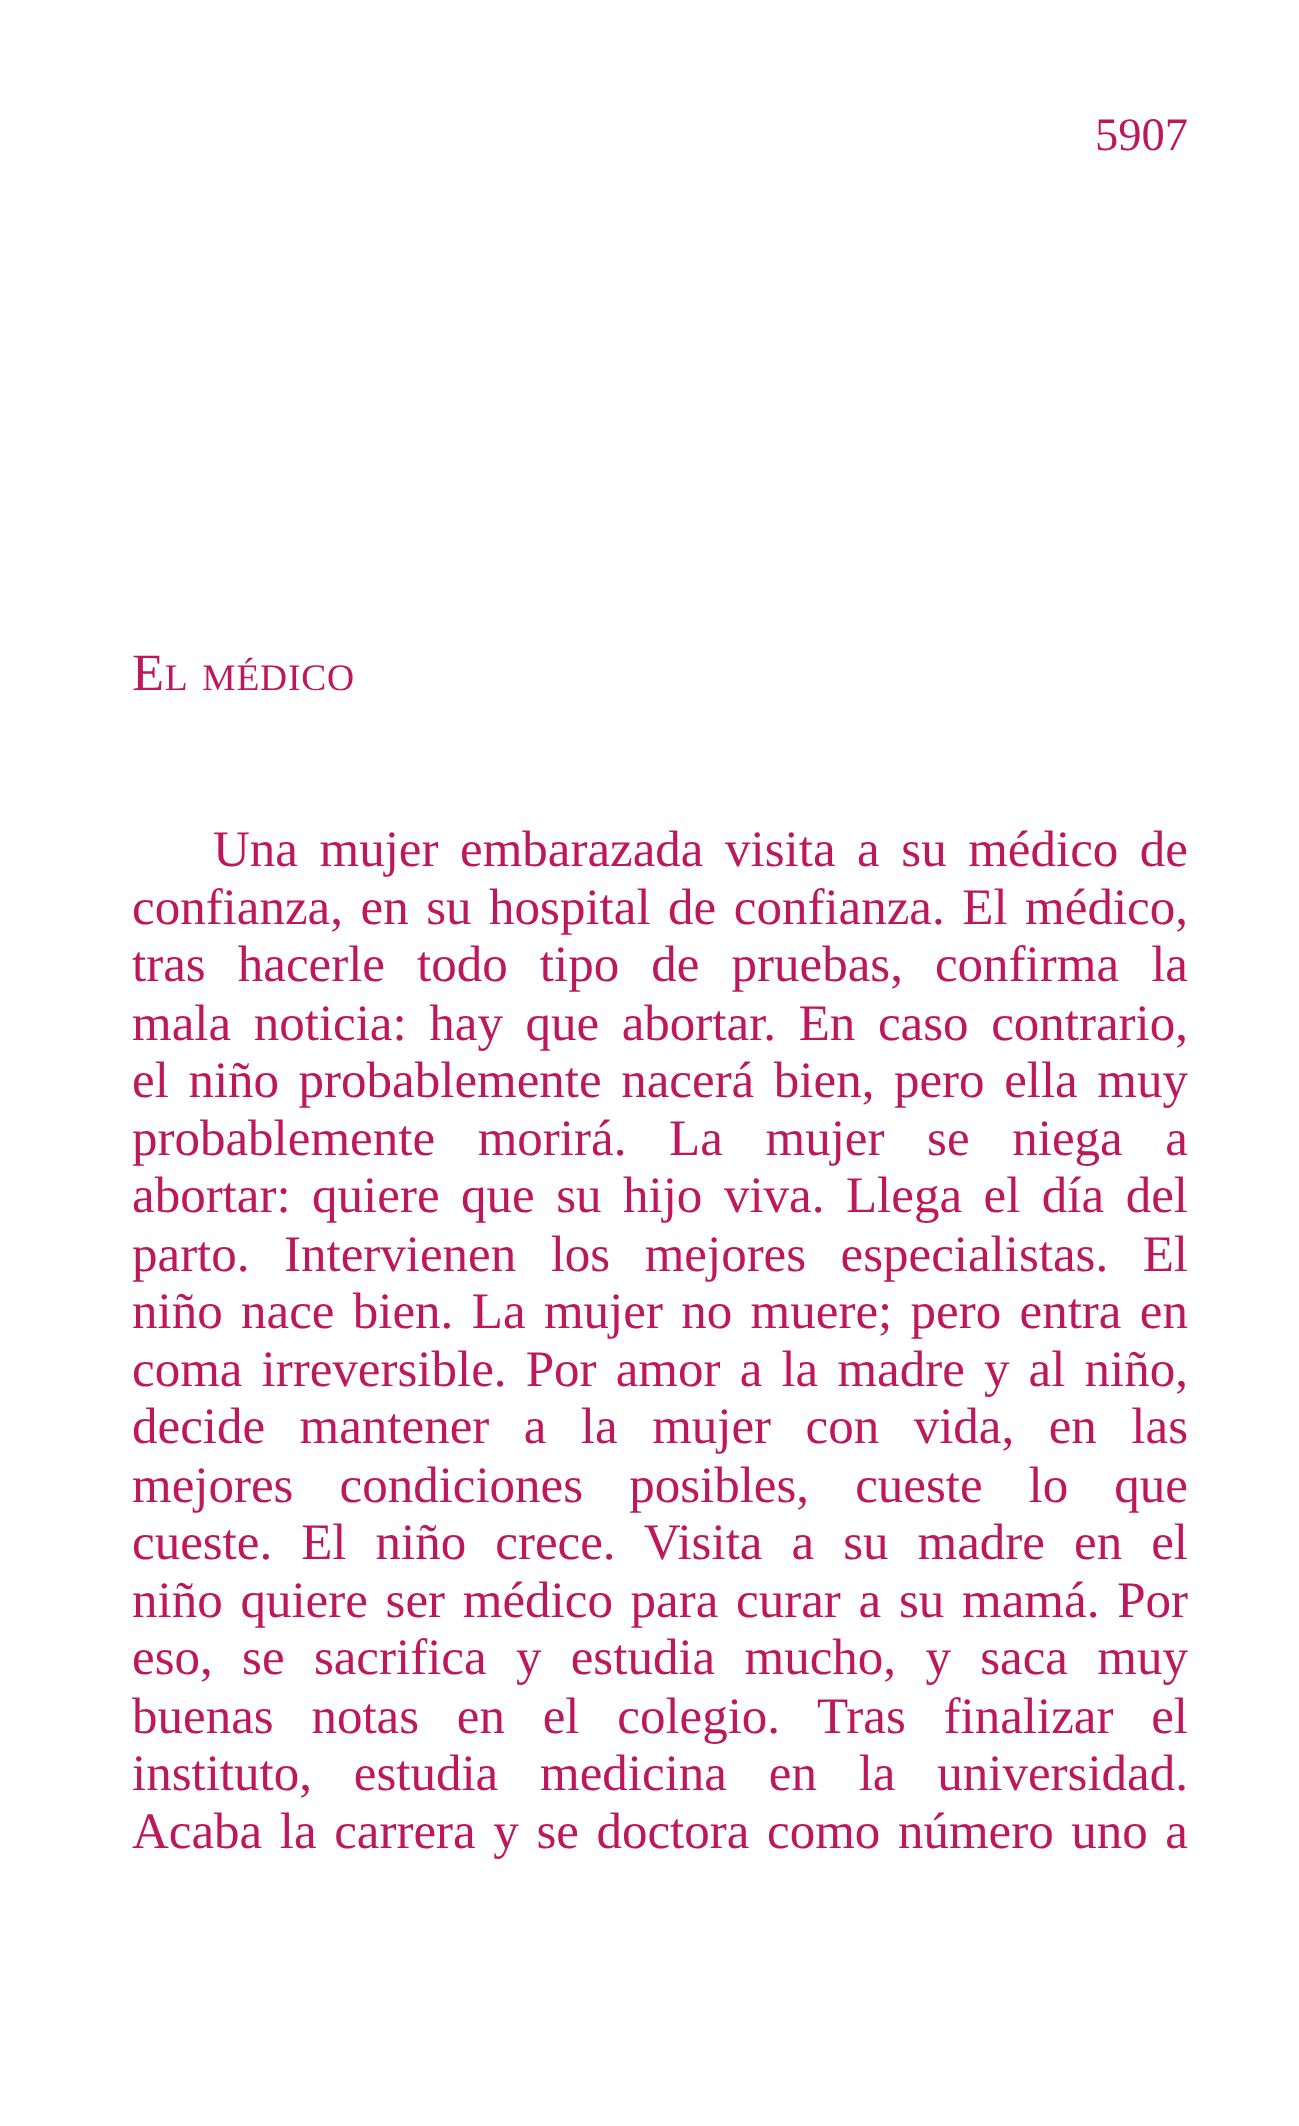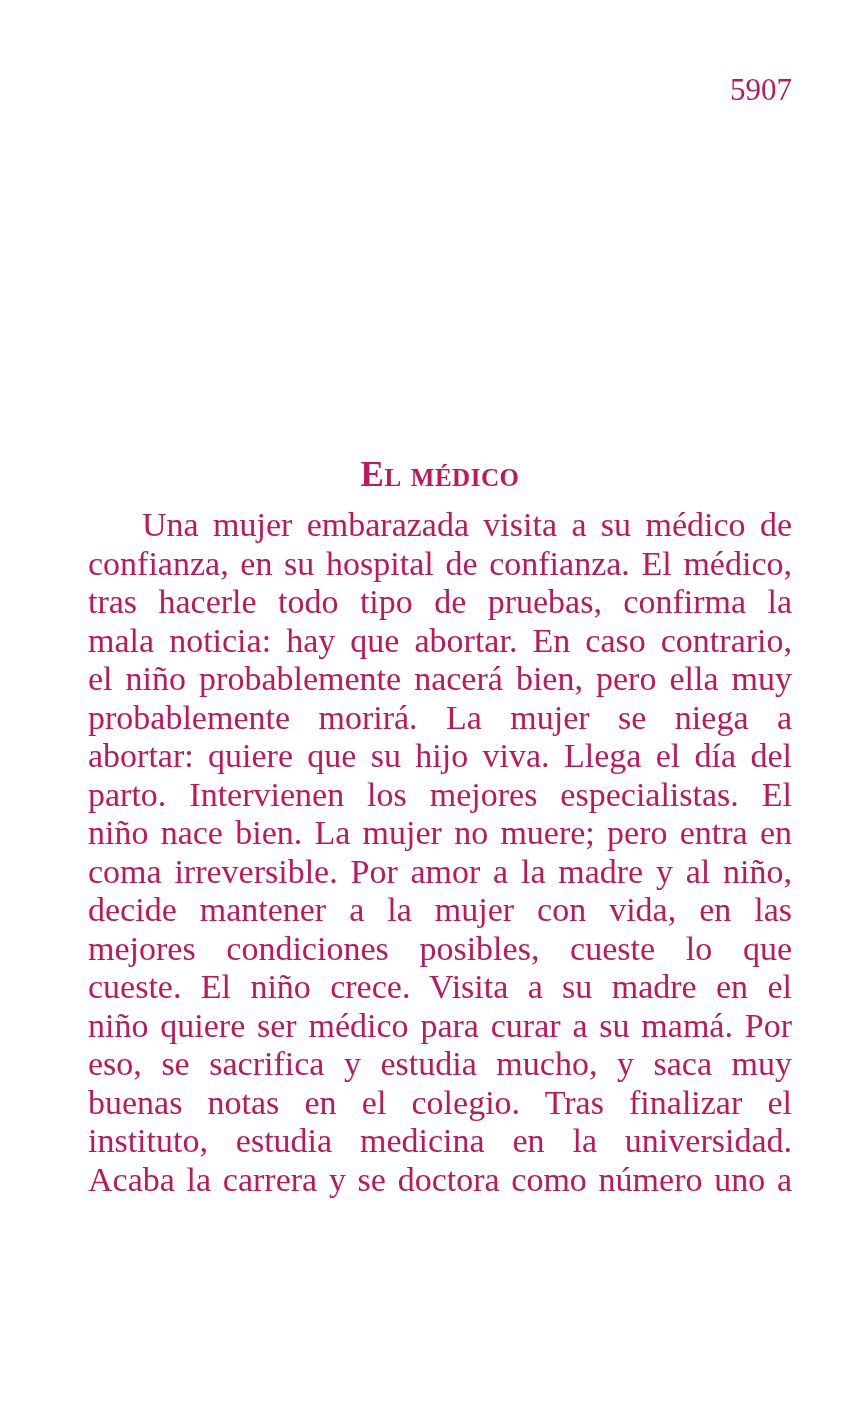--- a/index.html
+++ b/index.html
@@ -18,47 +18,48 @@
   .page-number {
     position: absolute;
     top: 74px;
     right: 74px;
     font-size: 31px;
     line-height: 1;
     text-align: right;
   }
   .story-title {
     position: absolute;
-    top: 457px;
+    top: 431px;
     left: 88px;
     width: 704px;
     margin: 0;
     font-size: 35px;
     line-height: 1;
-    font-weight: bold;
+    font-weight: normal;
     font-variant: small-caps;
     letter-spacing: 0.5px;
-    text-align: center;
+    text-align: left;
   }
   .story-body {
     position: absolute;
     top: 506px;
     left: 88px;
     width: 704px;
     font-size: 34px;
   }
   .line {
     height: 38.5px;
     line-height: 38.5px;
     text-align: justify;
     text-align-last: justify;
     overflow: hidden;
   }
   .line.indent {
     padding-left: 54px;
+    margin-top: 42px;
   }
 </style>
 </head>
 <body>
 
 <div class="page" style="background: rgb(255, 255, 255); color: #be185d;">
 
   <div class="page-number">5907</div>
 
   <h1 class="story-title">El médico</h1>

